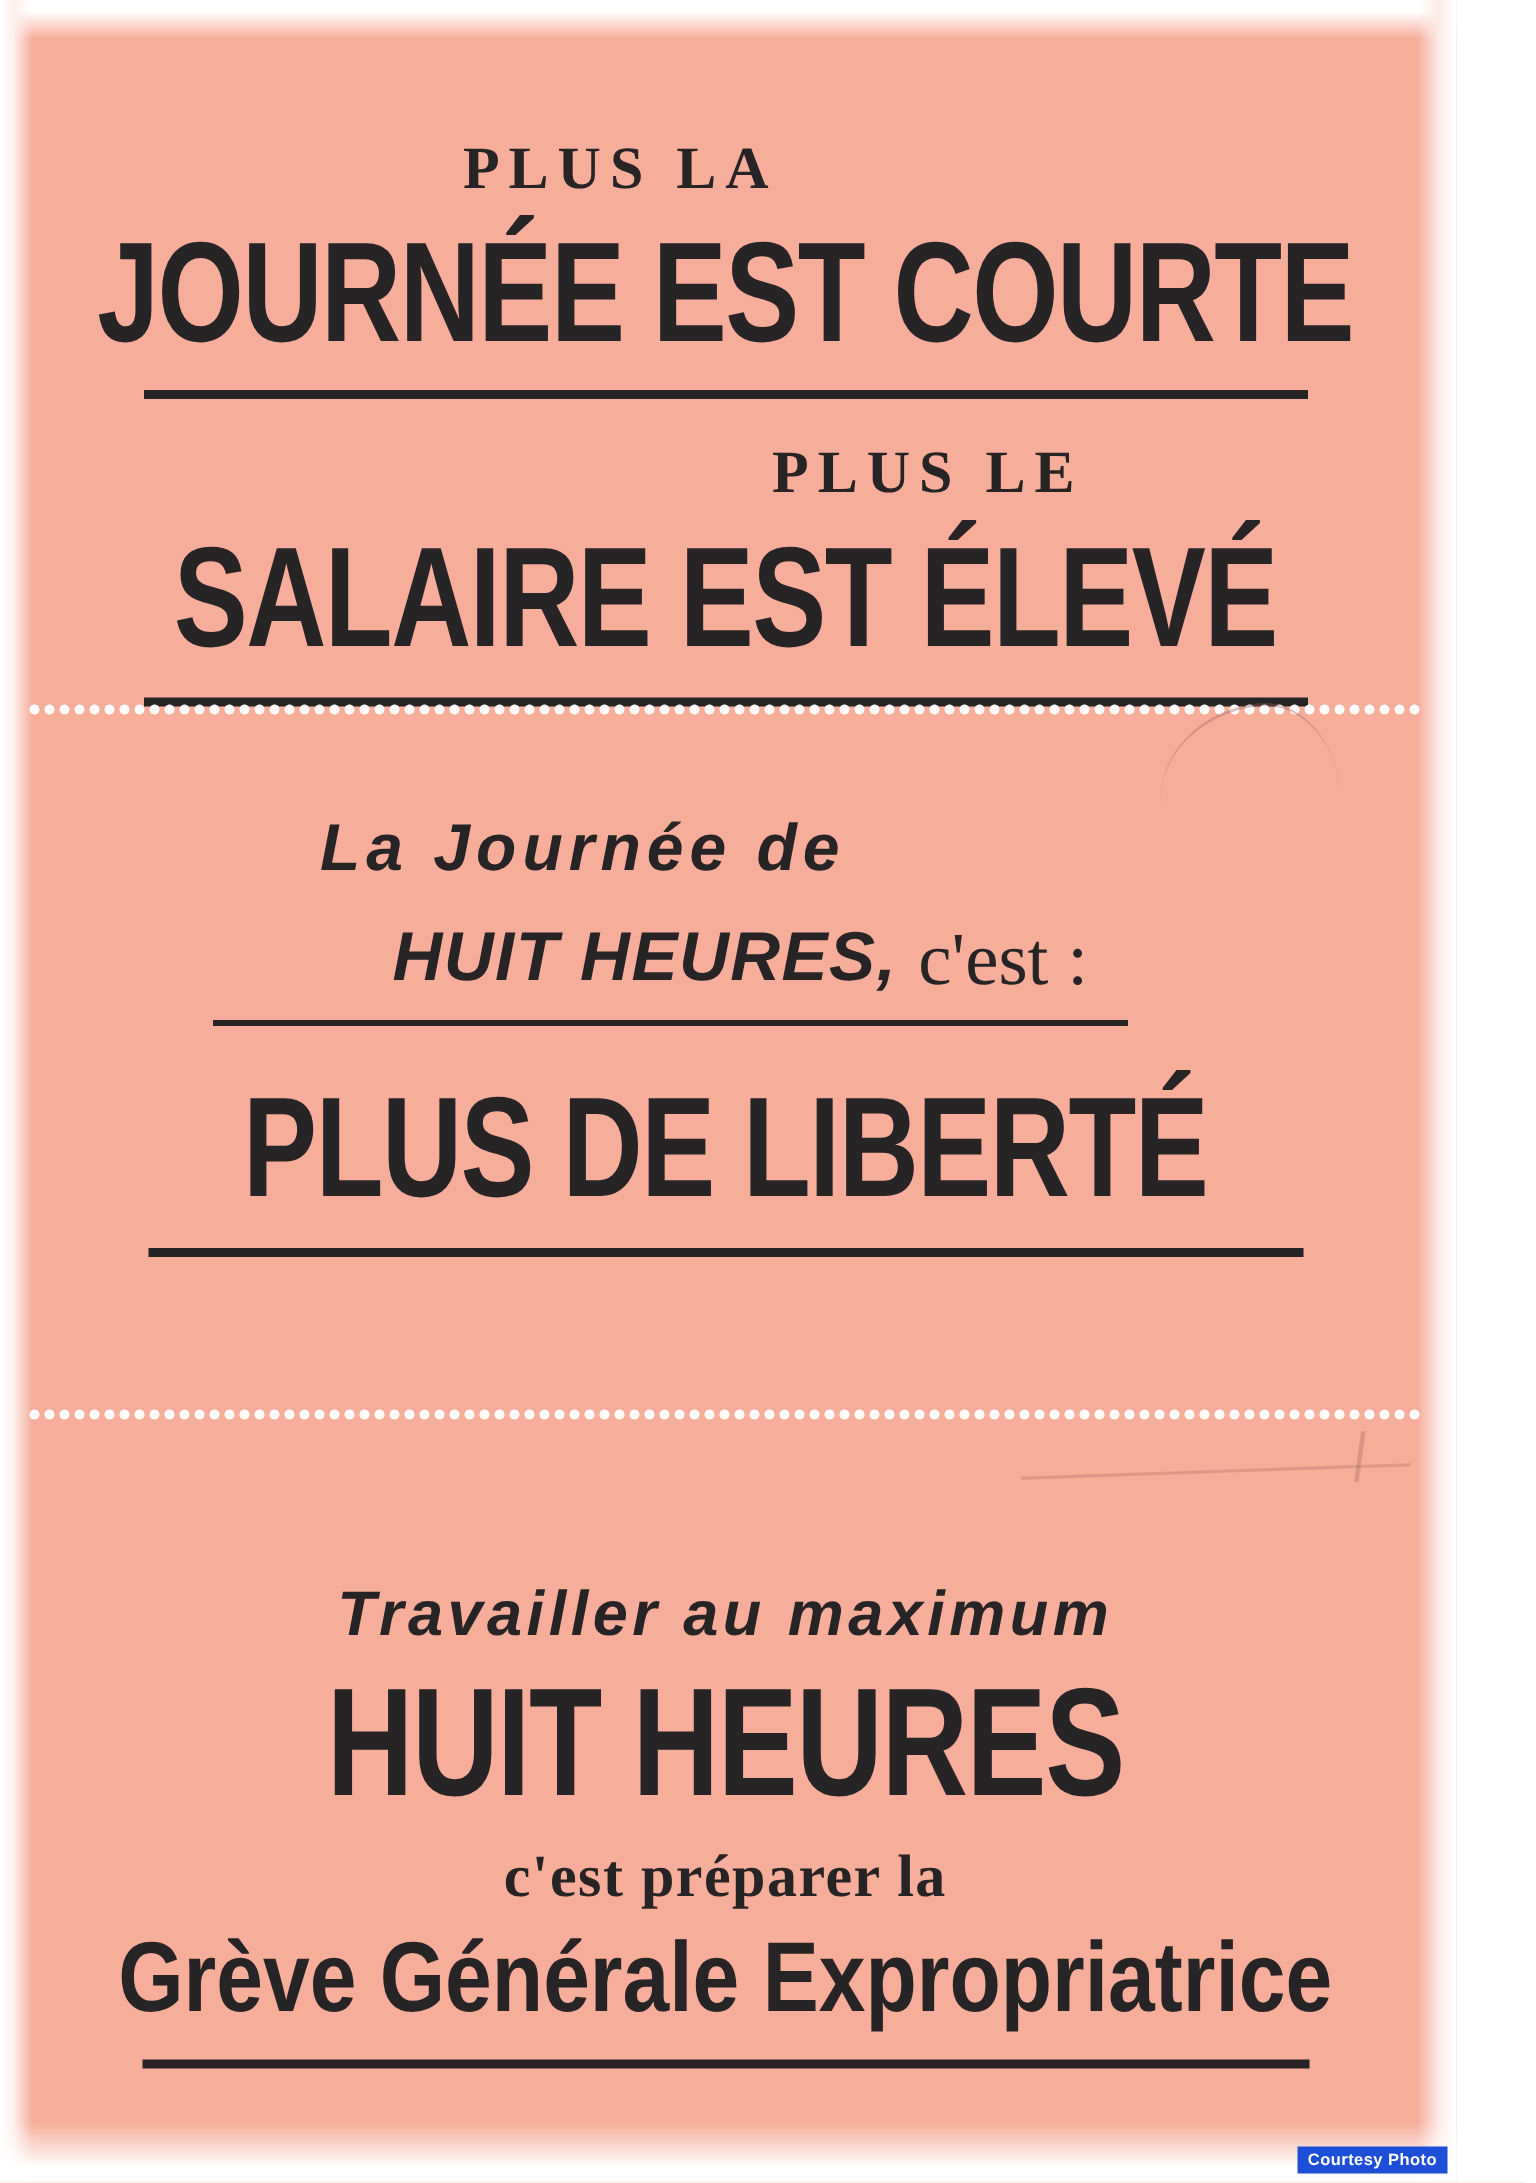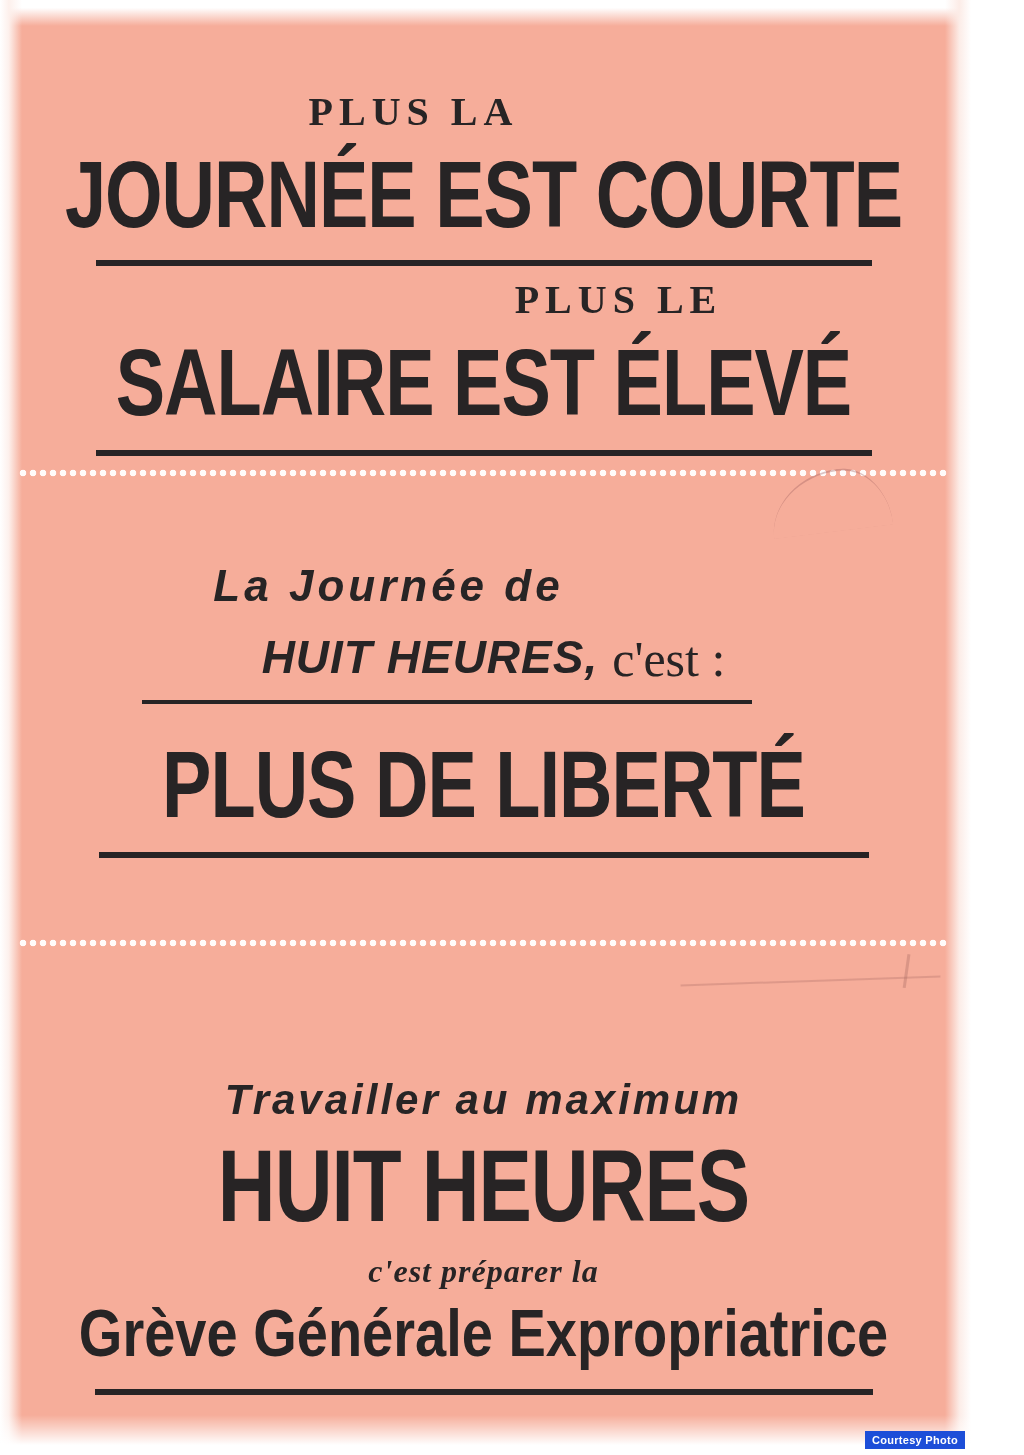--- a/index.html
+++ b/index.html
@@ -118,24 +118,23 @@
     font-size: 46px;
     letter-spacing: 1px;
   }
   .serif-plain {
     font-family: "Liberation Serif", serif;
     font-size: 50px;
     font-weight: normal;
   }
   .serif-mid {
     font-family: "Liberation Serif", serif;
-    font-size: 32px;
+    font-size: 40px;
     font-weight: bold;
     letter-spacing: 1px;
-    font-style: italic;
   }
   .cond-bold {
     font-family: "Liberation Sans", sans-serif;
     font-weight: bold;
     font-size: 56px;
     transform: scaleY(1.18);
     transform-origin: center top;
     letter-spacing: 0px;
   }
 
@@ -195,41 +194,41 @@
 
   <div class="paper-edge-top"></div>
   <div class="paper-edge-left"></div>
   <div class="paper-edge-right"></div>
   <div class="paper-edge-bottom"></div>
 
   <div class="panel" style="top:92px;">
     <span class="line small-caps" style="margin-left:-140px;">PLUS LA</span>
     <span class="line huge" style="margin-top:16px;">JOURNÉE EST COURTE</span>
     <div class="rule" style="width:776px; margin-top:38px;"></div>
-    <span class="line small-caps" style="margin-top:14px; margin-left:270px;">PLUS LE</span>
+    <span class="line small-caps" style="margin-top:29px; margin-left:270px;">PLUS LE</span>
     <span class="line huge" style="margin-top:16px;">SALAIRE EST ÉLEVÉ</span>
     <div class="rule" style="width:776px; margin-top:40px;"></div>
   </div>
 
   <div class="perforation" style="top:468px;"></div>
 
-  <div class="panel" style="top:564px;">
+  <div class="panel" style="top:544px;">
     <span class="line ital-bold" style="margin-left:-190px; letter-spacing:4px;">La Journée de</span>
     <div class="row-inline" style="margin-top:22px; padding-left:20px;">
       <span class="ital-bold-big">HUIT HEURES,</span>
       <span class="serif-plain">c'est :</span>
     </div>
     <div class="thin-rule" style="width:610px; margin-top:12px; margin-left:120px;"></div>
     <span class="line huge" style="margin-top:34px;">PLUS DE LIBERTÉ</span>
     <div class="rule" style="width:770px; margin-top:40px;"></div>
   </div>
 
   <div class="perforation" style="top:938px;"></div>
 
-  <div class="panel" style="top:1079px;">
+  <div class="panel" style="top:1055px;">
     <span class="line ital-bold" style="letter-spacing:3px; font-size:42px;">Travailler au maximum</span>
     <span class="line huge" style="margin-top:14px; font-size:80px;">HUIT HEURES</span>
     <span class="line serif-mid" style="margin-top:40px;">c'est préparer la</span>
     <span class="line cond-bold" style="margin-top:14px;">Grève Générale Expropriatrice</span>
     <div class="rule" style="width:778px; margin-top:32px;"></div>
   </div>
 
   <div class="mark mark-1"></div>
   <div class="mark mark-2"></div>
   <div class="mark mark-3"></div>

